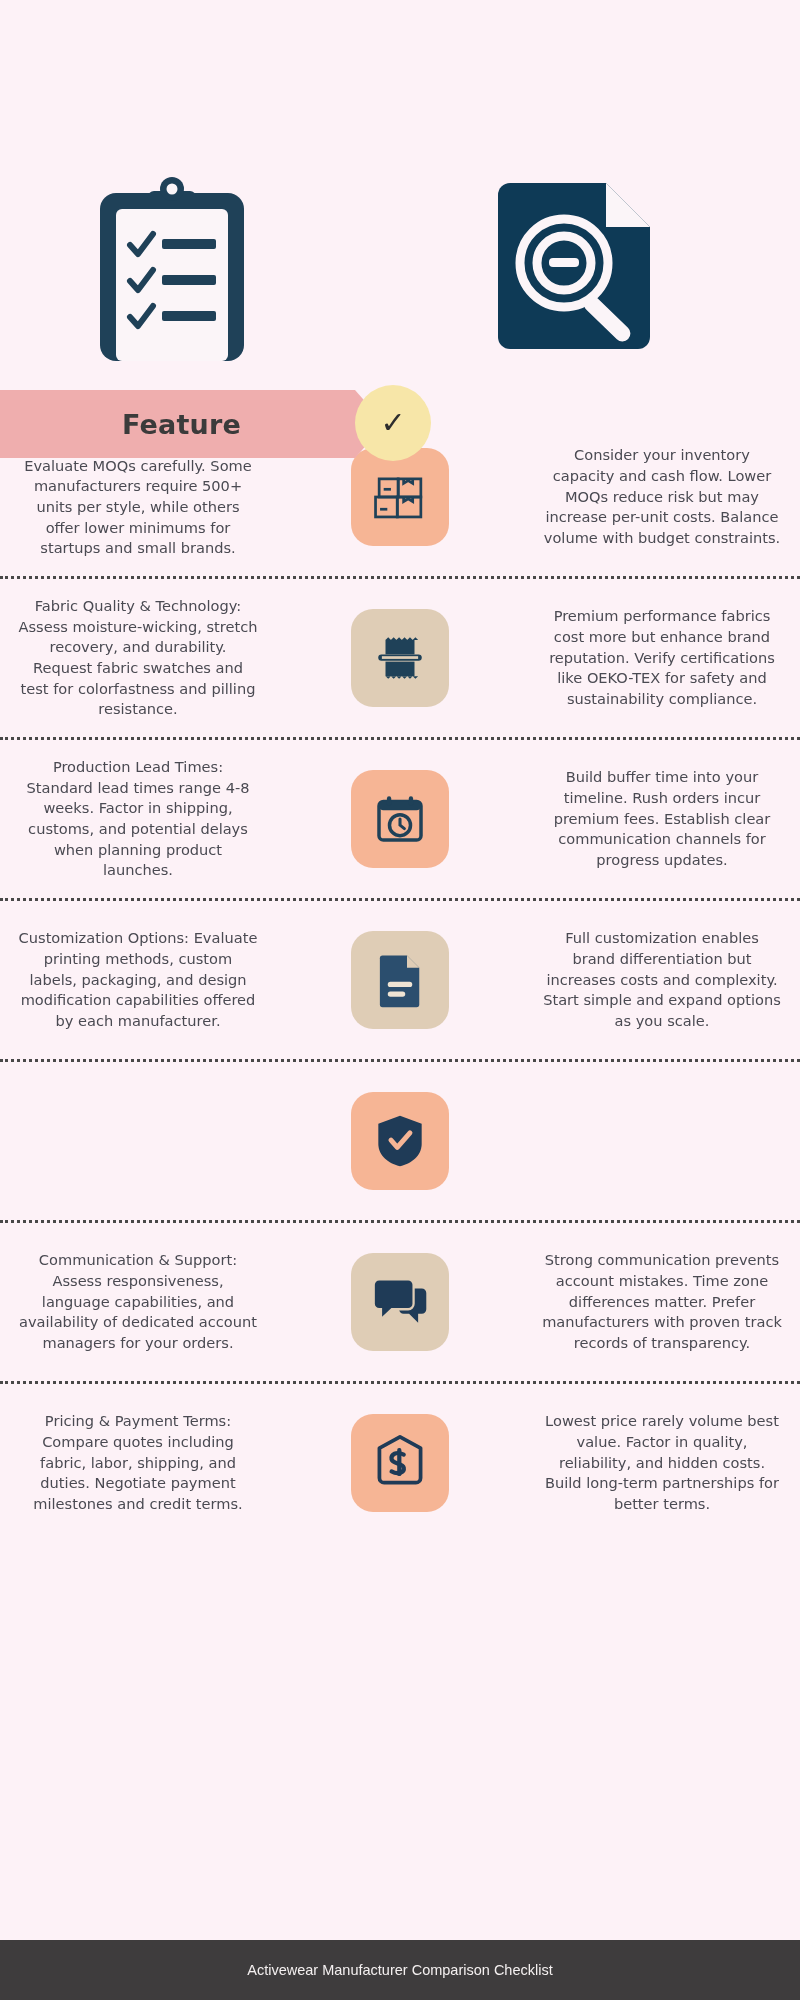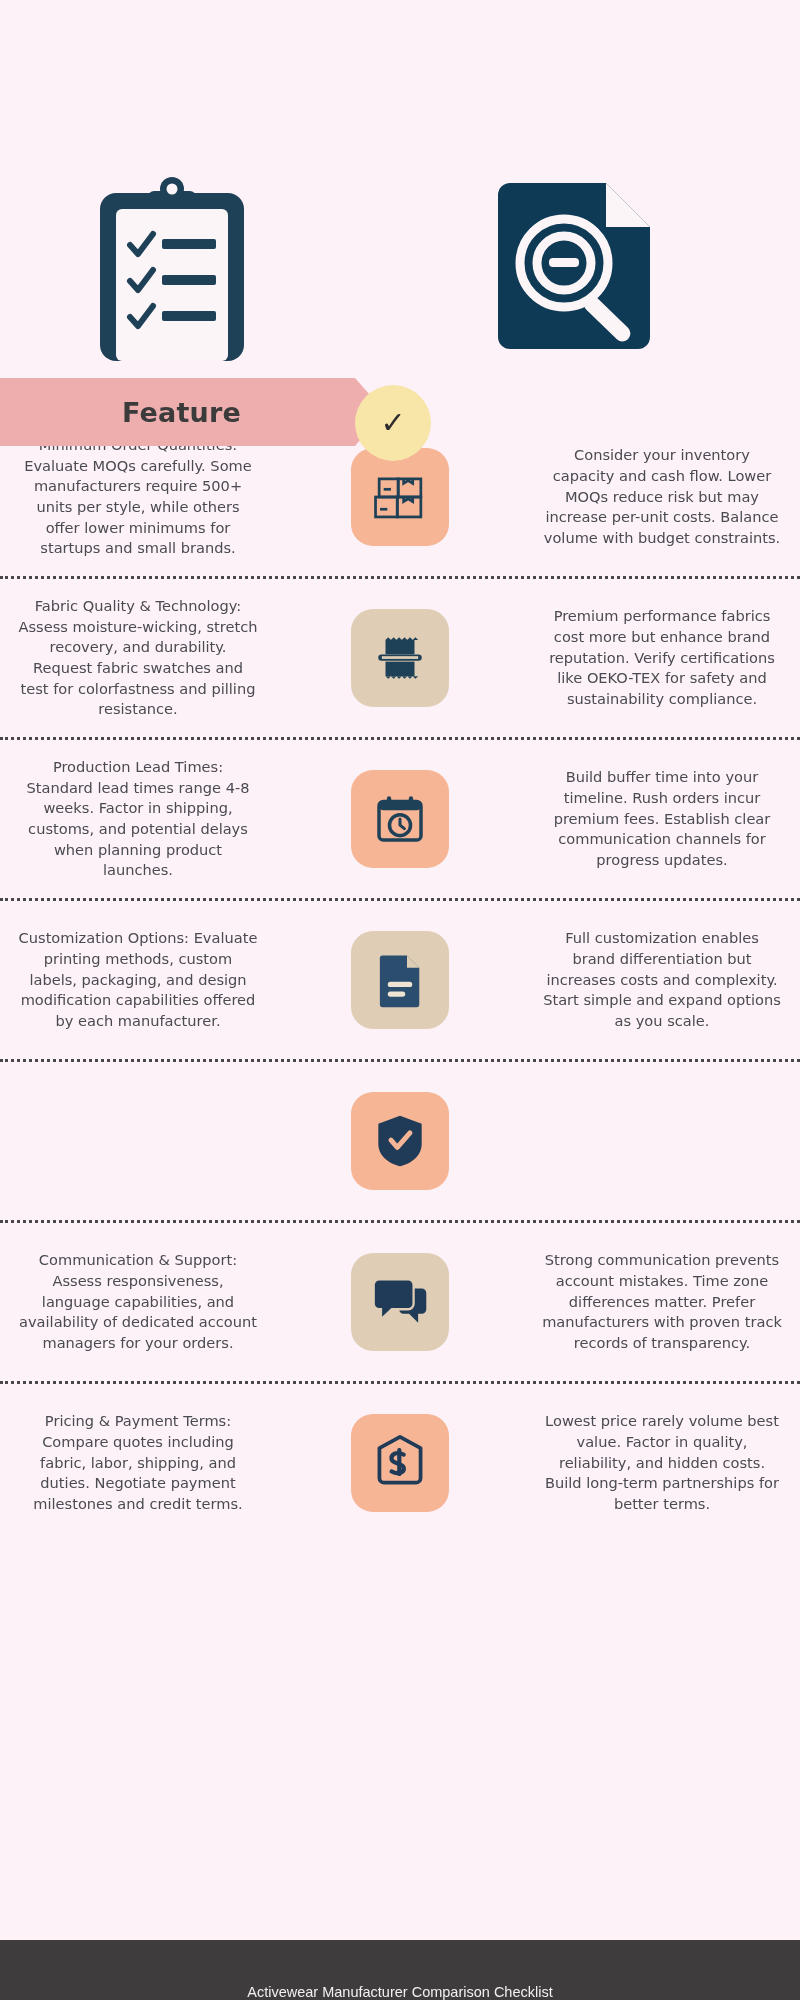--- a/index.html
+++ b/index.html
@@ -29,21 +29,21 @@
     position: absolute;
     top: 175px;
   }
   .hero-icon.left  { left: 92px; }
   .hero-icon.right { left: 492px; }
 
   
   .band {
     position: absolute;
     left: 0;
-    top: 378px;
+    top: 390px;
     width: 800px;
     height: 68px;
     display: flex;
     align-items: flex-end;
     z-index: 3;
   }
   .band-half {
     height: 68px;
     display: flex;
     align-items: center;
@@ -131,21 +131,21 @@
     margin: 0 0 0 0;
     opacity: .92;
   }
 
   
   .footer {
     flex: 0 0 60px;
     height: 60px;
     background: #3E3C3D;
     display: flex;
-    align-items: flex-end;
+    align-items: center;
     justify-content: center;
   }
   .footer-text {
     color: #F4F0F0;
     font-size: 14.5px;
     font-family: "Liberation Sans", sans-serif;
   }
 </style>
 </head>
 <body>

